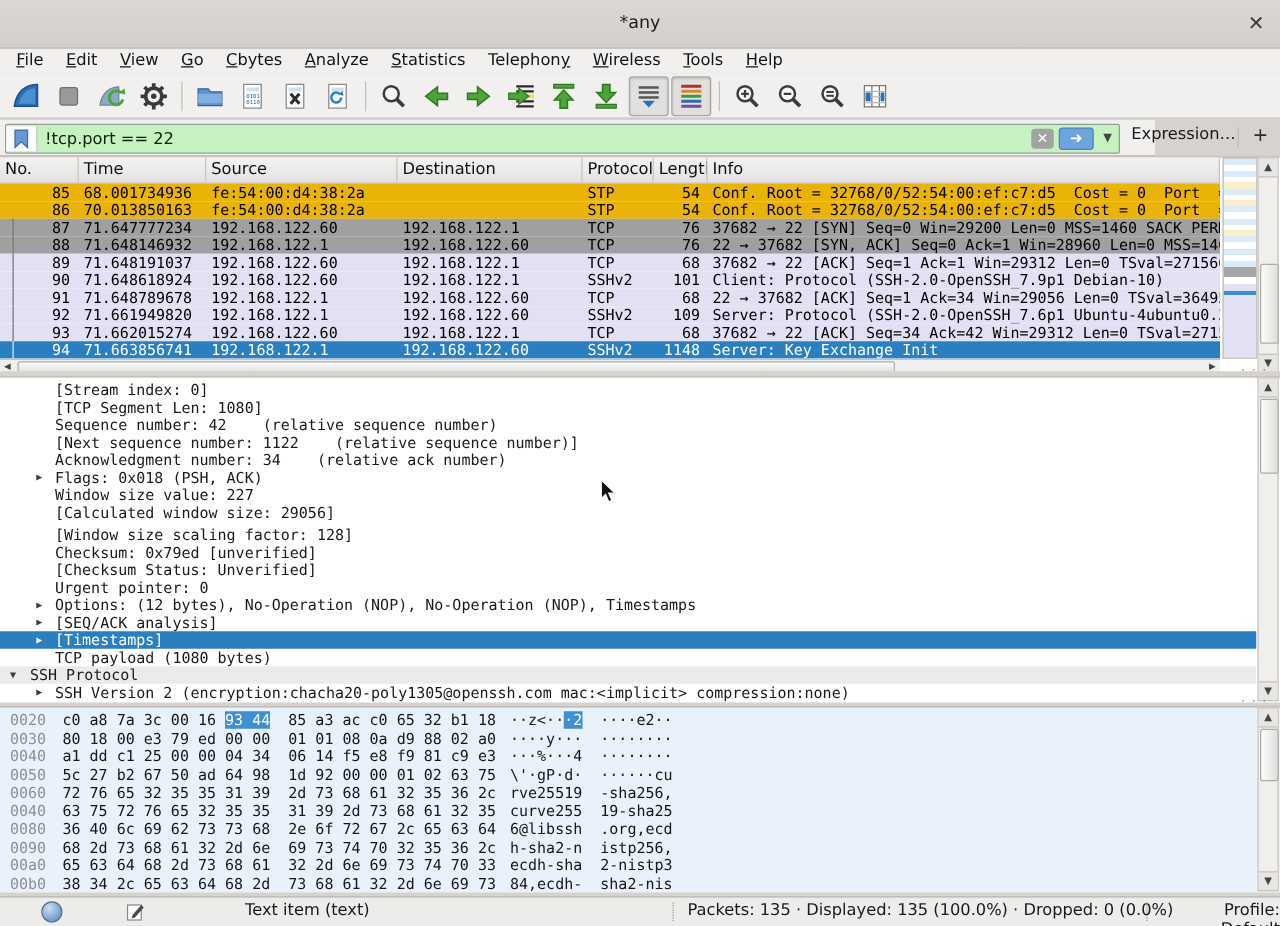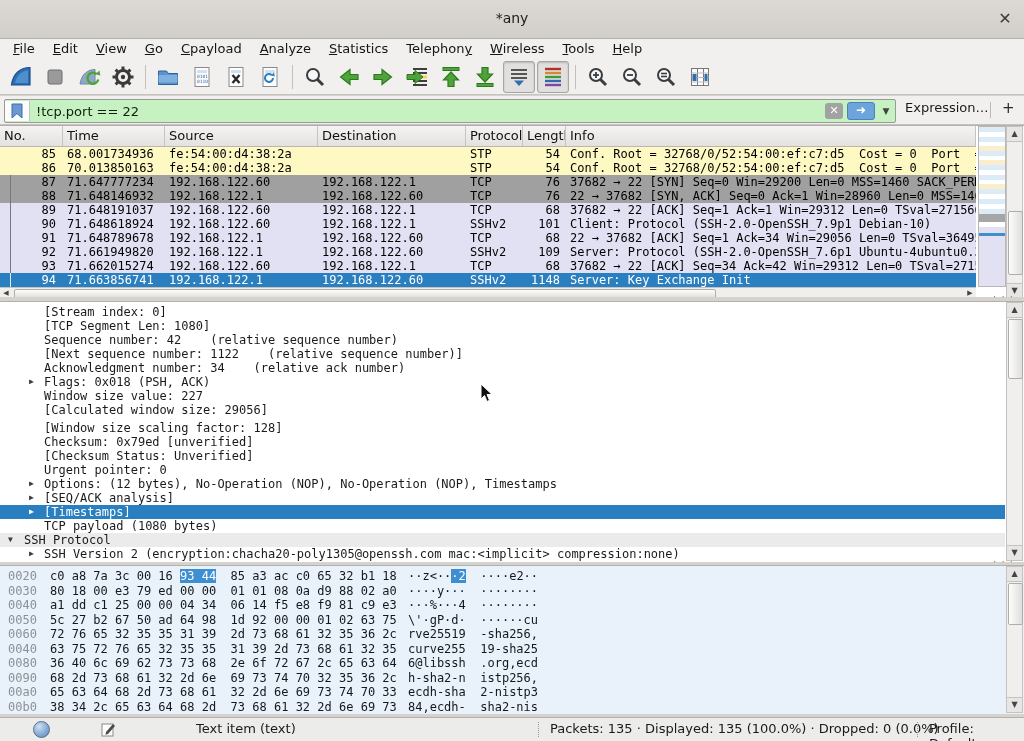--- a/index.html
+++ b/index.html
@@ -17,21 +17,21 @@
   .menu-item .accel{text-decoration:underline;}
 
   
   .toolbar{position:absolute;left:0;top:59px;width:1024px;height:36px;background:#f1f0ef;border-bottom:1px solid #c5c2bf;display:flex;align-items:center;padding-left:4px;box-sizing:border-box;}
   .tbtn{width:30px;height:30px;display:flex;align-items:center;justify-content:center;border:1px solid transparent;border-radius:3px;margin:0 1px;}
   .tbtn.pressed{background:#e2e0de;border:1px solid #a8a5a2;box-shadow:inset 0 1px 2px rgba(0,0,0,.18);}
   .tsep{width:1px;height:24px;background:#c2bfbc;margin:0 5px;}
   .tbtn svg{display:block;}
 
   
-  .filterbar{position:absolute;left:0;top:96px;width:1024px;height:28px;background:#f1f0ef;border-bottom:1px solid #c5c2bf;display:flex;align-items:center;}
+  .filterbar{position:absolute;left:0;top:96px;width:924px;height:28px;background:#f1f0ef;border-bottom:1px solid #c5c2bf;display:flex;align-items:center;}
   .filter-box{position:absolute;left:4px;top:3px;width:890px;height:22px;background:#c6f1c0;border:1px solid #9a9a9a;border-radius:2px;display:flex;align-items:center;}
   .bookmark-btn{width:24px;height:20px;background:#fcfcfc;border-right:1px solid #c0c0c0;display:flex;align-items:center;justify-content:center;}
   .filter-text{flex:1;font-size:13px;padding-left:6px;color:#102010;white-space:pre;overflow:hidden;}
   .clear-btn{width:18px;height:16px;background:#a2a2a2;border-radius:3px;color:#fff;font-size:11px;line-height:16px;text-align:center;margin-right:4px;}
   .clear-btn::before{content:"✕";}
   .apply-btn{width:26px;height:16px;background:#6ea4dc;border:1px solid #4a82bc;border-radius:3px;color:#fff;font-size:12px;line-height:15px;text-align:center;margin-right:4px;}
   .apply-btn::before{content:"➜";}
   .caret-btn{width:14px;height:16px;color:#444;font-size:9px;line-height:16px;text-align:center;margin-right:2px;}
   .caret-btn::before{content:"▼";}
   .expression-btn{position:absolute;left:905px;top:4px;font-size:13px;color:#1a1a1a;}
@@ -40,21 +40,21 @@
 
   
   .packetlist{position:absolute;left:0;top:125px;width:1024px;height:172px;background:#ffffff;border-top:1px solid #b4b0ac;}
   .pl-header{position:absolute;left:0;top:0;height:20px;width:976px;background:linear-gradient(#f4f3f2,#e4e2e0);border-bottom:1px solid #b9b6b3;display:flex;font-size:13px;}
   .pl-th{box-sizing:border-box;padding:2px 4px 0 4px;border-right:1px solid #c6c3c0;white-space:nowrap;overflow:hidden;color:#111;}
   .pl-rows{position:absolute;left:0;top:21px;width:976px;height:140px;overflow:hidden;font-family:"DejaVu Sans Mono",monospace;font-size:12px;}
   .pl-row{display:flex;height:14px;line-height:14px;white-space:pre;position:relative;}
   .pl-cell{box-sizing:border-box;padding:0 4px 0 4px;overflow:hidden;flex-shrink:0;}
   .cell-no{text-align:right;padding-right:7px;}
   .cell-len{text-align:right;padding-right:6px;}
-  .row-white{background:#fef9c3;color:#000;}
+  .row-white{background:#eab308;color:#000;}
   .row-gray{background:#a0a0a0;color:#000;}
   .row-lav{background:#e2e1f3;color:#000;}
   .row-sel{background:#2a7fc0;color:#ffffff;}
   .stream-mark{position:absolute;left:10px;top:0;bottom:0;width:1px;background:#777;}
   .row-sel .stream-mark{background:#dfeaf5;}
 
   
   .minimap{position:absolute;left:978px;top:0px;width:28px;height:161px;border:1px solid #b9b6b3;box-sizing:border-box;background:
     linear-gradient(to bottom,
       #dcebf8 0px,#dcebf8 5px,#ffffff 5px,#ffffff 10px,#dcebf8 10px,#dcebf8 15px,#ffffff 15px,#ffffff 19px,
@@ -91,21 +91,21 @@
 
   
   .hexpane{position:absolute;left:0;top:565px;width:1024px;height:148px;background:#e9f2fa;border-top:1px solid #b4b0ac;overflow:hidden;font-family:"DejaVu Sans Mono",monospace;font-size:12px;}
   .hexrow{height:14.5px;line-height:14.5px;white-space:pre;position:relative;}
   .hx-off{position:absolute;left:8px;color:#8b9096;}
   .hx-hex{position:absolute;left:50px;color:#14181c;}
   .hx-ascii{position:absolute;left:408px;color:#14181c;}
   .hx-hl{background:#3d8fd1;color:#fff;}
 
   
-  .statusbar{position:absolute;left:0;top:717px;width:1024px;height:24px;background:#ececeb;border-top:1px solid #b4b0ac;font-size:13px;}
+  .statusbar{position:absolute;left:0;top:717px;width:1024px;height:24px;background:#ececeb;border-top:1px solid #b4b0ac;font-size:13px;text-align:right;}
   .expert-icon{position:absolute;left:33px;top:3px;width:17px;height:17px;border-radius:50%;background:radial-gradient(circle at 35% 30%,#cfe0f2,#7fa8d4 60%,#5d86b4);border:1px solid #5a6d84;box-sizing:border-box;}
   .note-icon{position:absolute;left:101px;top:4px;width:15px;height:15px;}
   .status-left-text{position:absolute;left:196px;top:3px;color:#1a1a1a;}
   .status-packets{position:absolute;left:550px;top:3px;color:#1a1a1a;}
   .status-sep{position:absolute;left:917px;top:4px;width:1px;height:15px;border-left:1px dotted #9a9794;}
   .status-profile{position:absolute;left:929px;top:3px;color:#1a1a1a;}
   .status-sep2{position:absolute;left:538px;top:4px;width:1px;height:15px;border-left:1px dotted #9a9794;}
 
   
   .cursor{position:absolute;left:480px;top:383px;pointer-events:none;}
@@ -118,21 +118,21 @@
   <div class="titlebar">
     <div class="title-text">*any</div>
     <div class="close-btn"></div>
   </div>
 
   <div class="menubar" id="menubar">
       <div class="menu-item"><span></span><span class="accel">F</span><span>ile</span></div>
       <div class="menu-item"><span></span><span class="accel">E</span><span>dit</span></div>
       <div class="menu-item"><span></span><span class="accel">V</span><span>iew</span></div>
       <div class="menu-item"><span></span><span class="accel">G</span><span>o</span></div>
-      <div class="menu-item"><span></span><span class="accel">C</span><span>payload</span></div>
+      <div class="menu-item"><span></span><span class="accel">C</span><span>bytes</span></div>
       <div class="menu-item"><span></span><span class="accel">A</span><span>nalyze</span></div>
       <div class="menu-item"><span></span><span class="accel">S</span><span>tatistics</span></div>
       <div class="menu-item"><span>Telephon</span><span class="accel">y</span><span></span></div>
       <div class="menu-item"><span></span><span class="accel">W</span><span>ireless</span></div>
       <div class="menu-item"><span></span><span class="accel">T</span><span>ools</span></div>
       <div class="menu-item"><span></span><span class="accel">H</span><span>elp</span></div>
     </div>
 
   <div class="toolbar" id="toolbar">
       <div class="tbtn">

